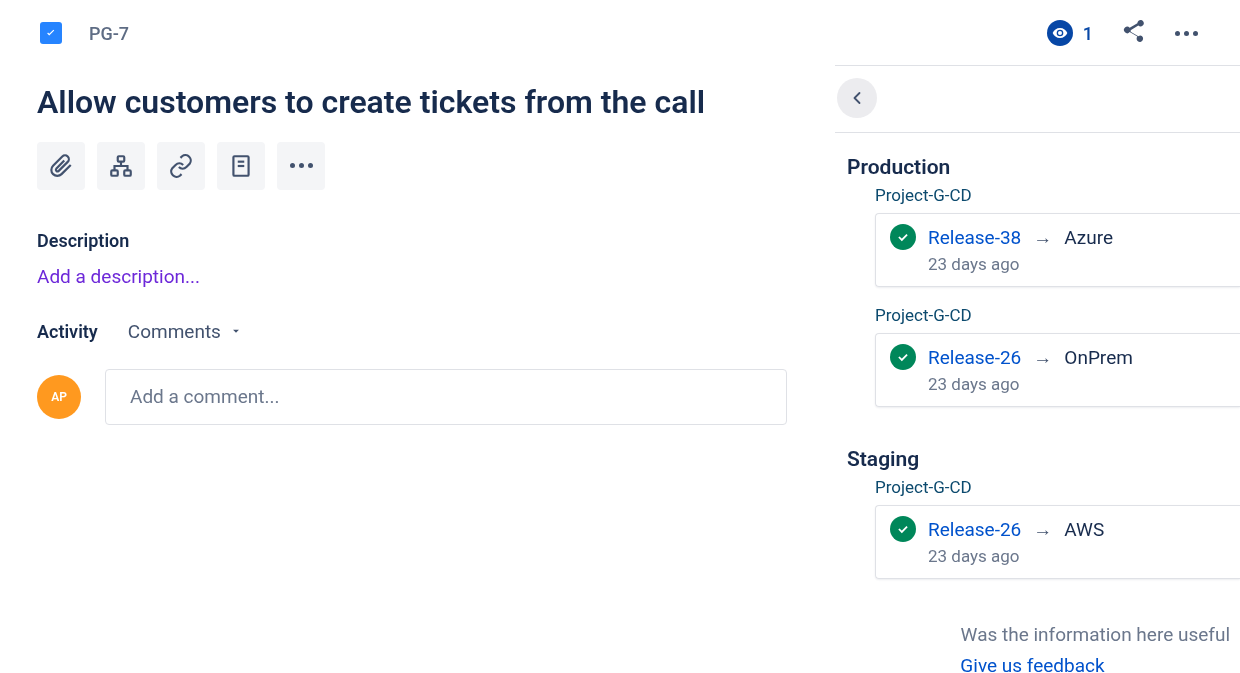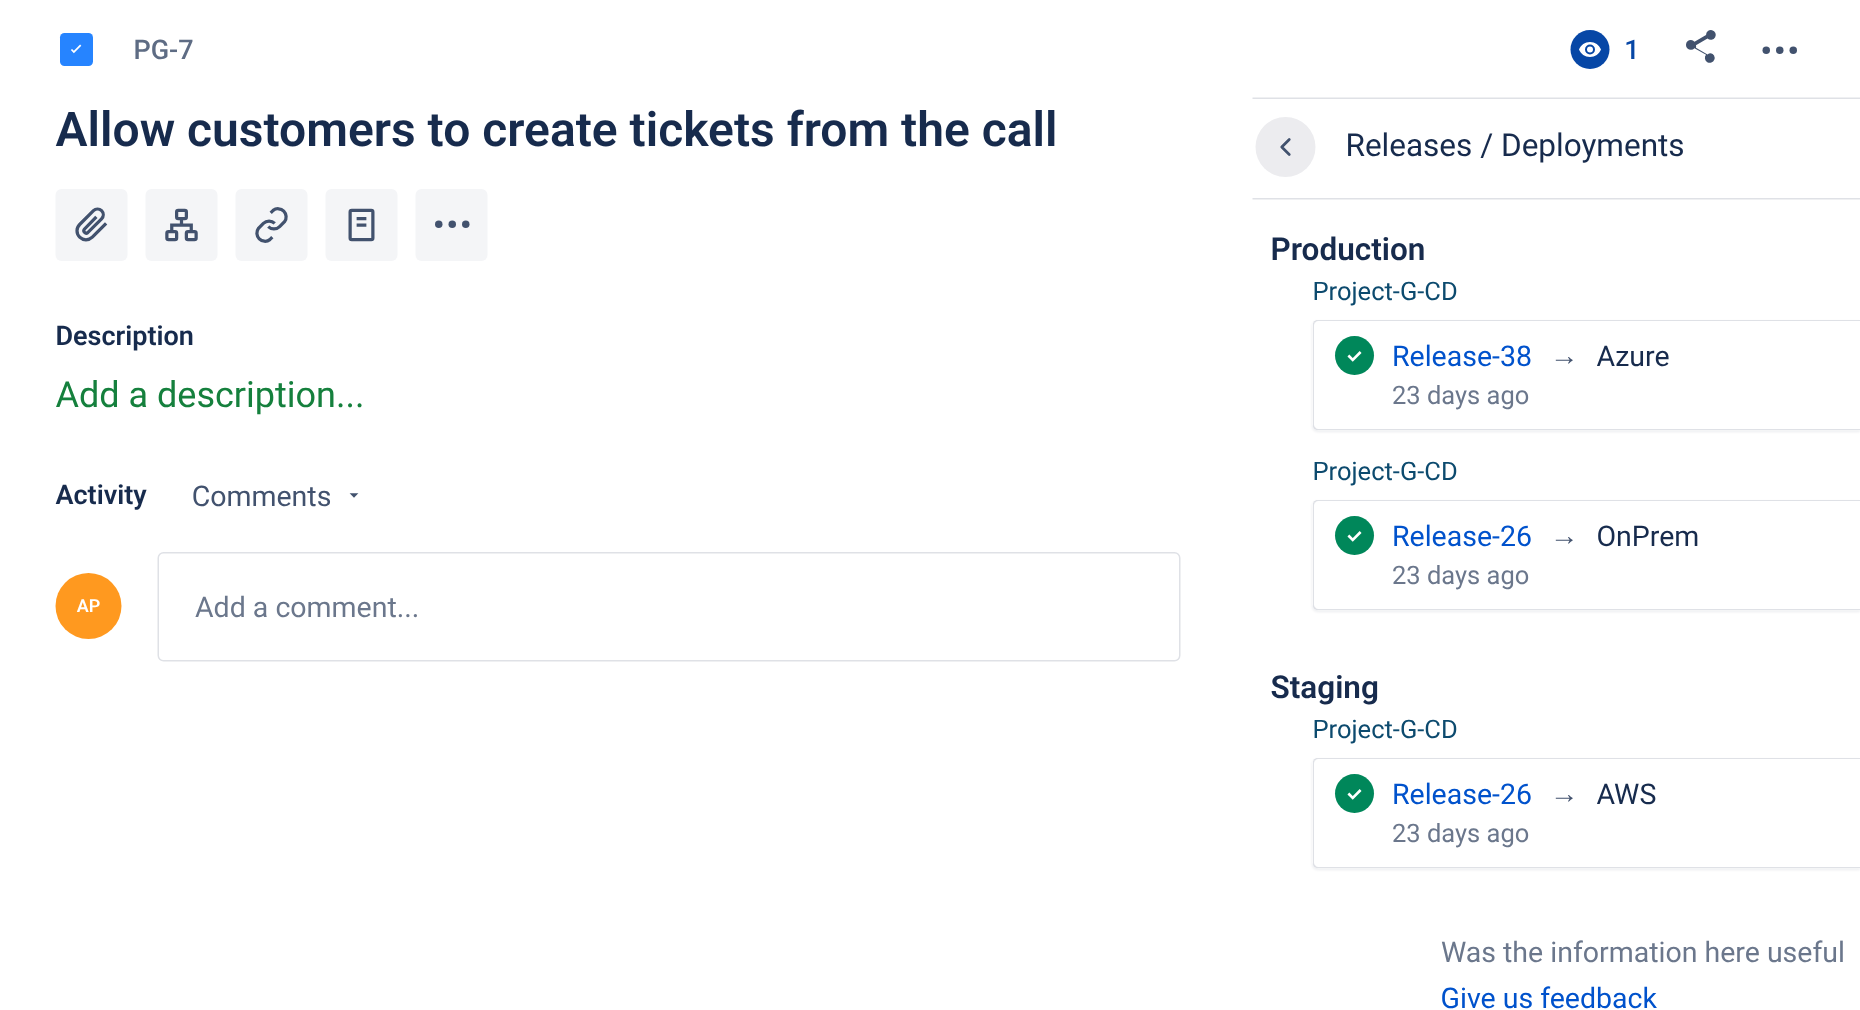--- a/index.html
+++ b/index.html
@@ -55,21 +55,21 @@
   }
   .eye-icon svg { width: 16px; height: 16px; fill: #fff; }
   .watch-count { color: #0747A6; font-size: 18px; font-weight: 500; }
   .share-icon svg, .more-icon svg { width: 26px; height: 26px; fill: #42526E; }
   .more-dots { display:flex; gap:4px; }
   .more-dots span { width:5px; height:5px; border-radius:50%; background:#42526E; }
 
   .main {
     position: absolute;
     left: 37px;
-    top: 66px;
+    top: 82px;
     width: 750px;
   }
   .title {
     font-size: 32px;
     font-weight: 600;
     color: #172B4D;
     line-height: 1.3;
     margin-bottom: 18px;
   }
   .toolbar {
@@ -86,23 +86,23 @@
   }
   .tool-btn svg { width: 26px; height: 26px; fill: none; stroke: #42526E; stroke-width: 2; }
 
   .section-label {
     font-size: 18px;
     font-weight: 600;
     color: #172B4D;
     margin-bottom: 14px;
   }
   .placeholder-text {
-    color: #15803d;
-    font-size: 24px;
-    margin-bottom: 42px;
+    color: #6d28d9;
+    font-size: 19px;
+    margin-bottom: 32px;
   }
   .activity-row {
     display: flex;
     align-items: center;
     gap: 30px;
     margin-bottom: 26px;
   }
   .activity-label {
     font-size: 18px;
     font-weight: 600;
@@ -126,21 +126,21 @@
     width: 44px; height: 44px;
     border-radius: 50%;
     background: #FF991F;
     color: #fff;
     font-size: 12px;
     font-weight: 600;
     display: flex; align-items: center; justify-content: center;
   }
   .comment-input {
     flex: 1;
-    height: 73px;
+    height: 56px;
     border: 1px solid #DFE1E6;
     border-radius: 4px;
     padding: 0 24px;
     display: flex;
     align-items: center;
     color: #6B778C;
     font-size: 19px;
   }
 
   .side-panel {
@@ -316,21 +316,20 @@
   </div>
 </div>
 
 <div class="side-panel">
   <div class="panel-header">
     <div class="back-btn">
       <svg viewBox="0 0 24 24">
           <path d="M15 6l-6 6 6 6" stroke-linecap="round" stroke-linejoin="round"></path>
         </svg>
     </div>
-    <div class="panel-title">Releases / Deployments</div>
   </div>
 
   <div id="env-container">
       <div class="env-section">
         <div class="env-label">Production</div>
         <div class="project-label">Project-G-CD</div>
         <div class="release-card">
       <div class="release-row">
         <div class="status-badge">
           <svg viewBox="0 0 24 24">

